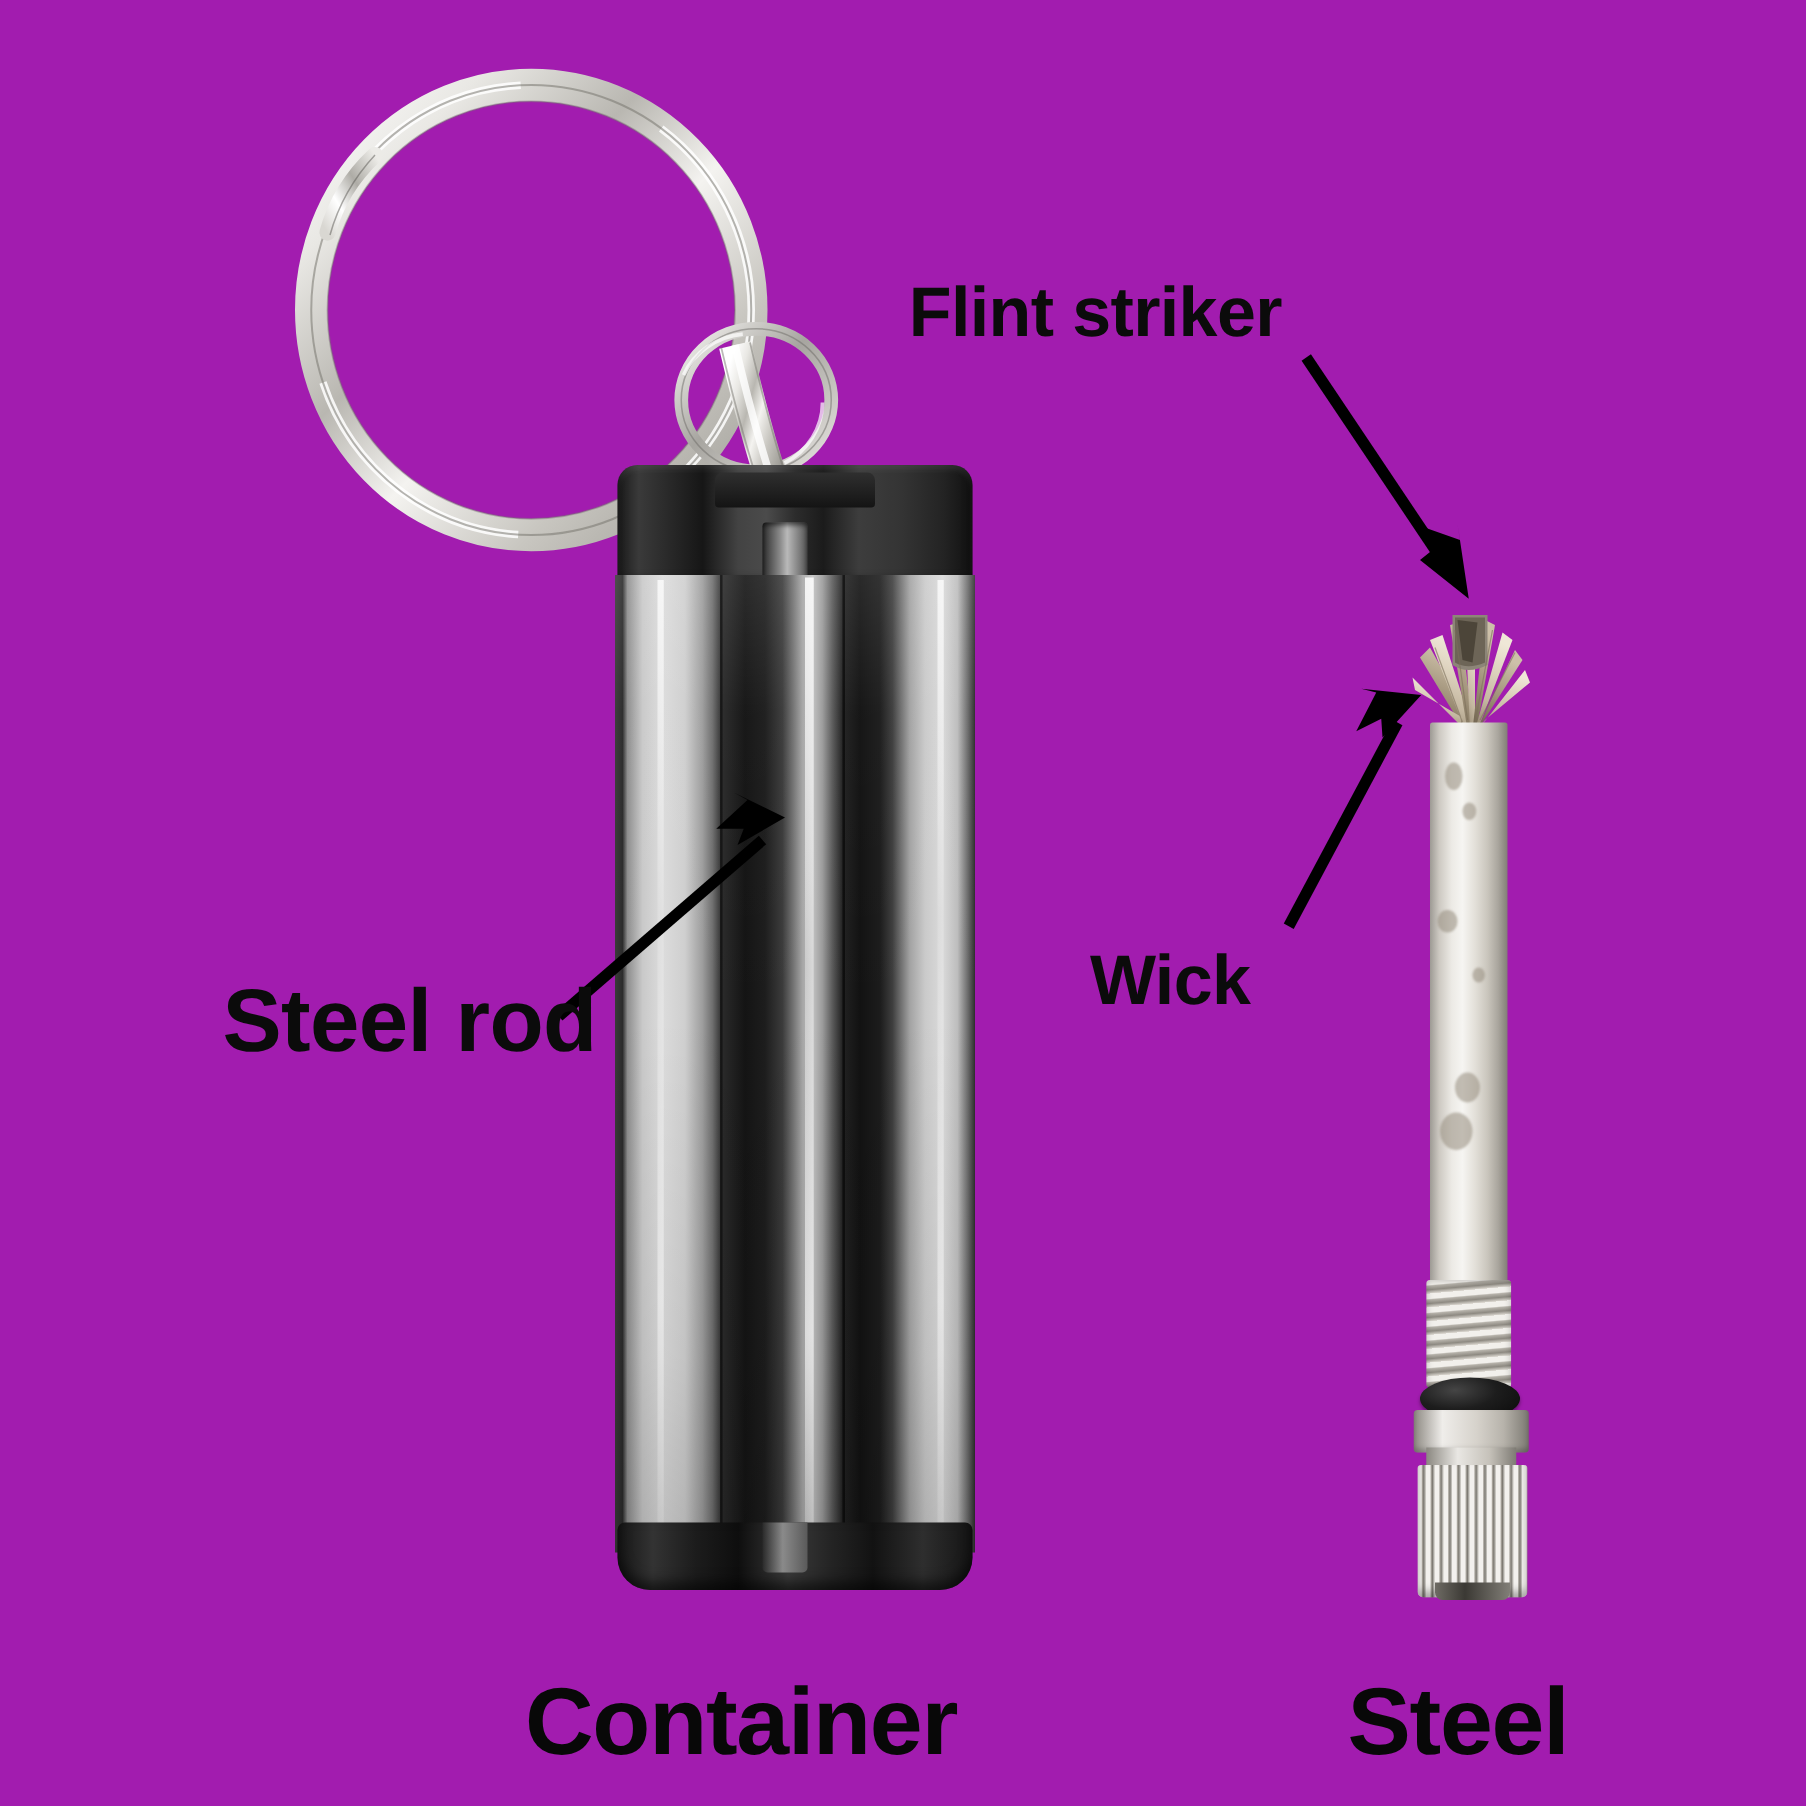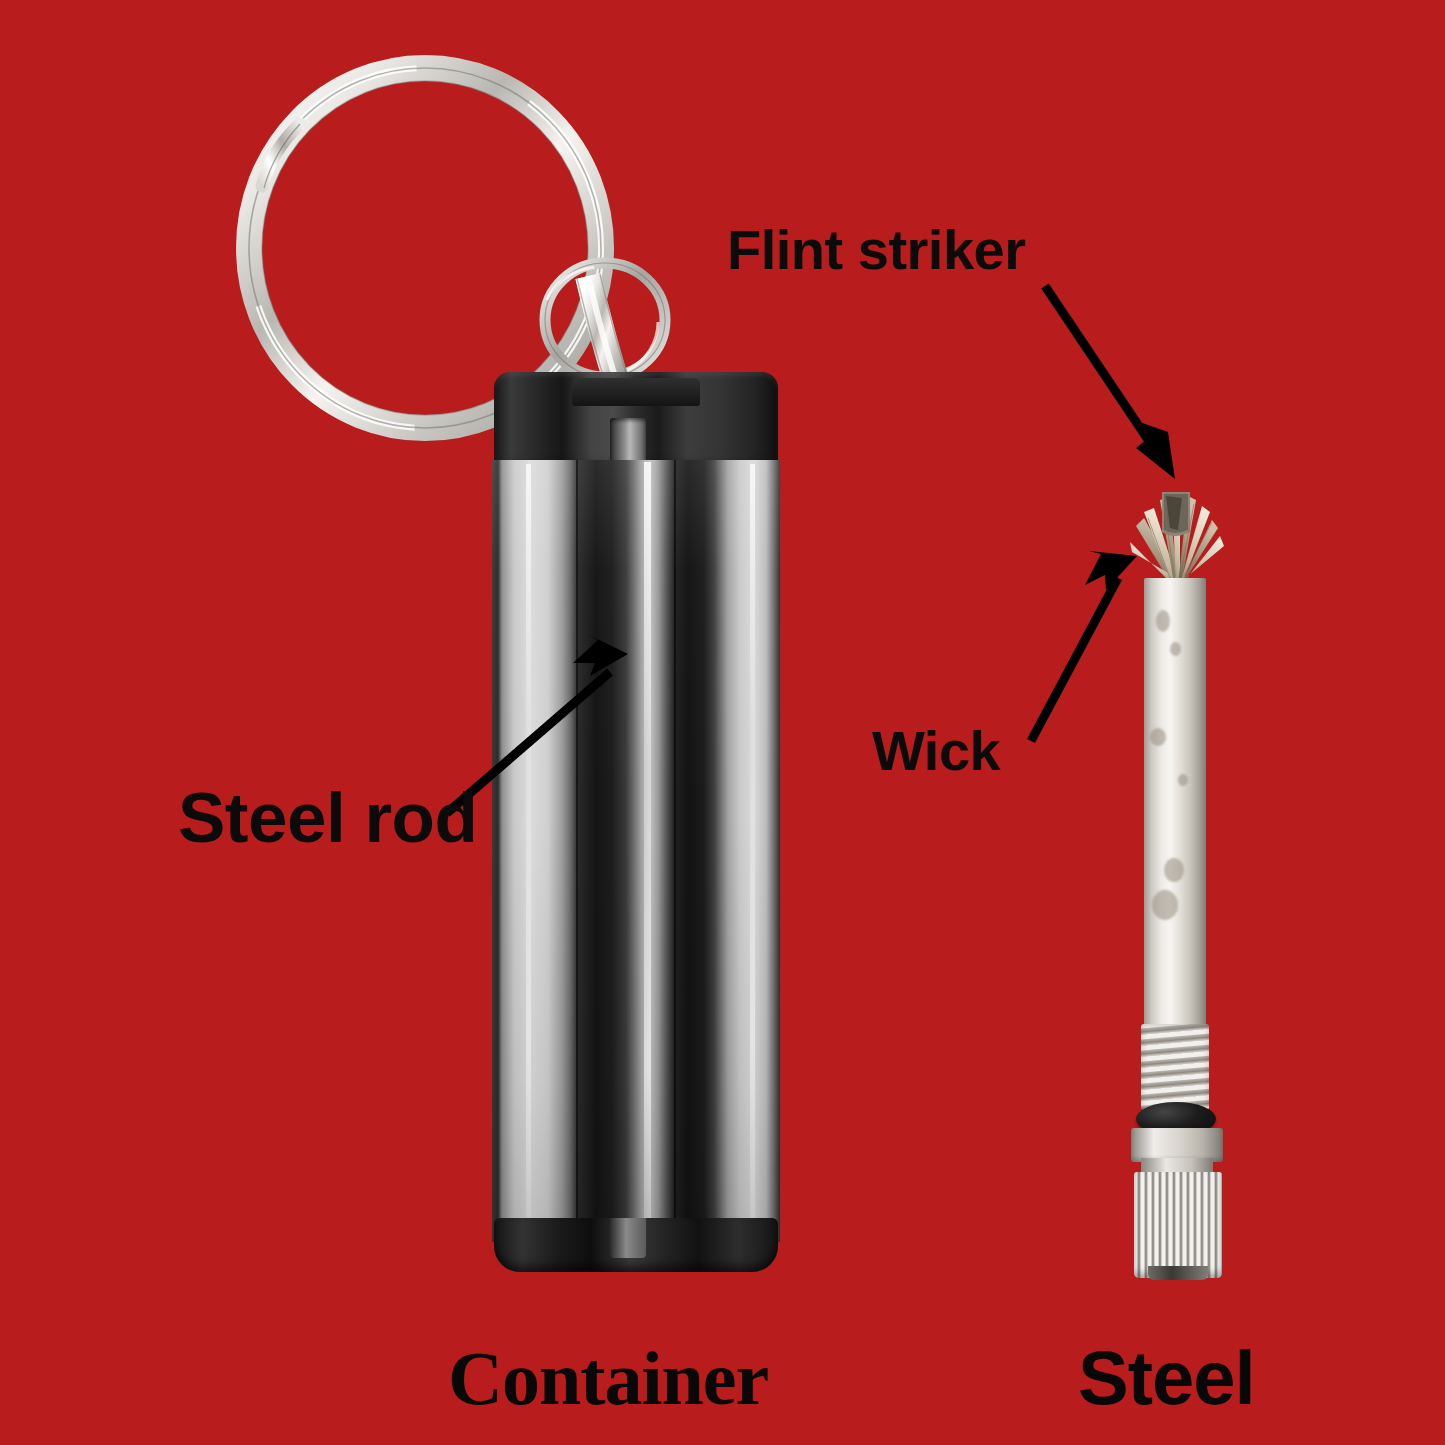--- a/index.html
+++ b/index.html
@@ -4,49 +4,49 @@
 <style>
   html, body {
     margin: 0;
     padding: 0;
     background: #ffffff;
   }
   #page {
     position: relative;
     width: 1445px;
     height: 1445px;
-    background: #b91c1c;
+    background: #a21caf;
     font-family: "Liberation Sans", sans-serif;
     overflow: hidden;
   }
 
   
   .callout-label {
     position: absolute;
     font-family: "Liberation Sans", sans-serif;
     font-weight: bold;
     color: #0b0b0b;
     white-space: nowrap;
     letter-spacing: -0.5px;
     line-height: 1;
   }
   #label-flint  { left: 727px; top: 222px;  font-size: 56px; }
   #label-steel  { left: 178px; top: 782px;  font-size: 71px; }
-  #label-wick   { left: 872px; top: 723px;  font-size: 56px; }
+  #label-wick   { left: 872px; top: 756px;  font-size: 56px; }
 
   .caption {
     position: absolute;
     font-family: "Liberation Sans", sans-serif;
     font-weight: bold;
     color: #080808;
     white-space: nowrap;
     line-height: 1;
     letter-spacing: -1px;
   }
-  #caption-container { left: 448px;  top: 1340px; font-size: 76px; font-family: Liberation Serif, serif; }
+  #caption-container { left: 420px;  top: 1340px; font-size: 76px; }
   #caption-match     { left: 1078px; top: 1340px; font-size: 76px; }
 
   
   .svg-abs { position: absolute; left: 0; top: 0; width: 1445px; height: 1445px; pointer-events: none; }
 
   
   #container-assembly {
     position: absolute;
     left: 492px;
     top: 372px;

